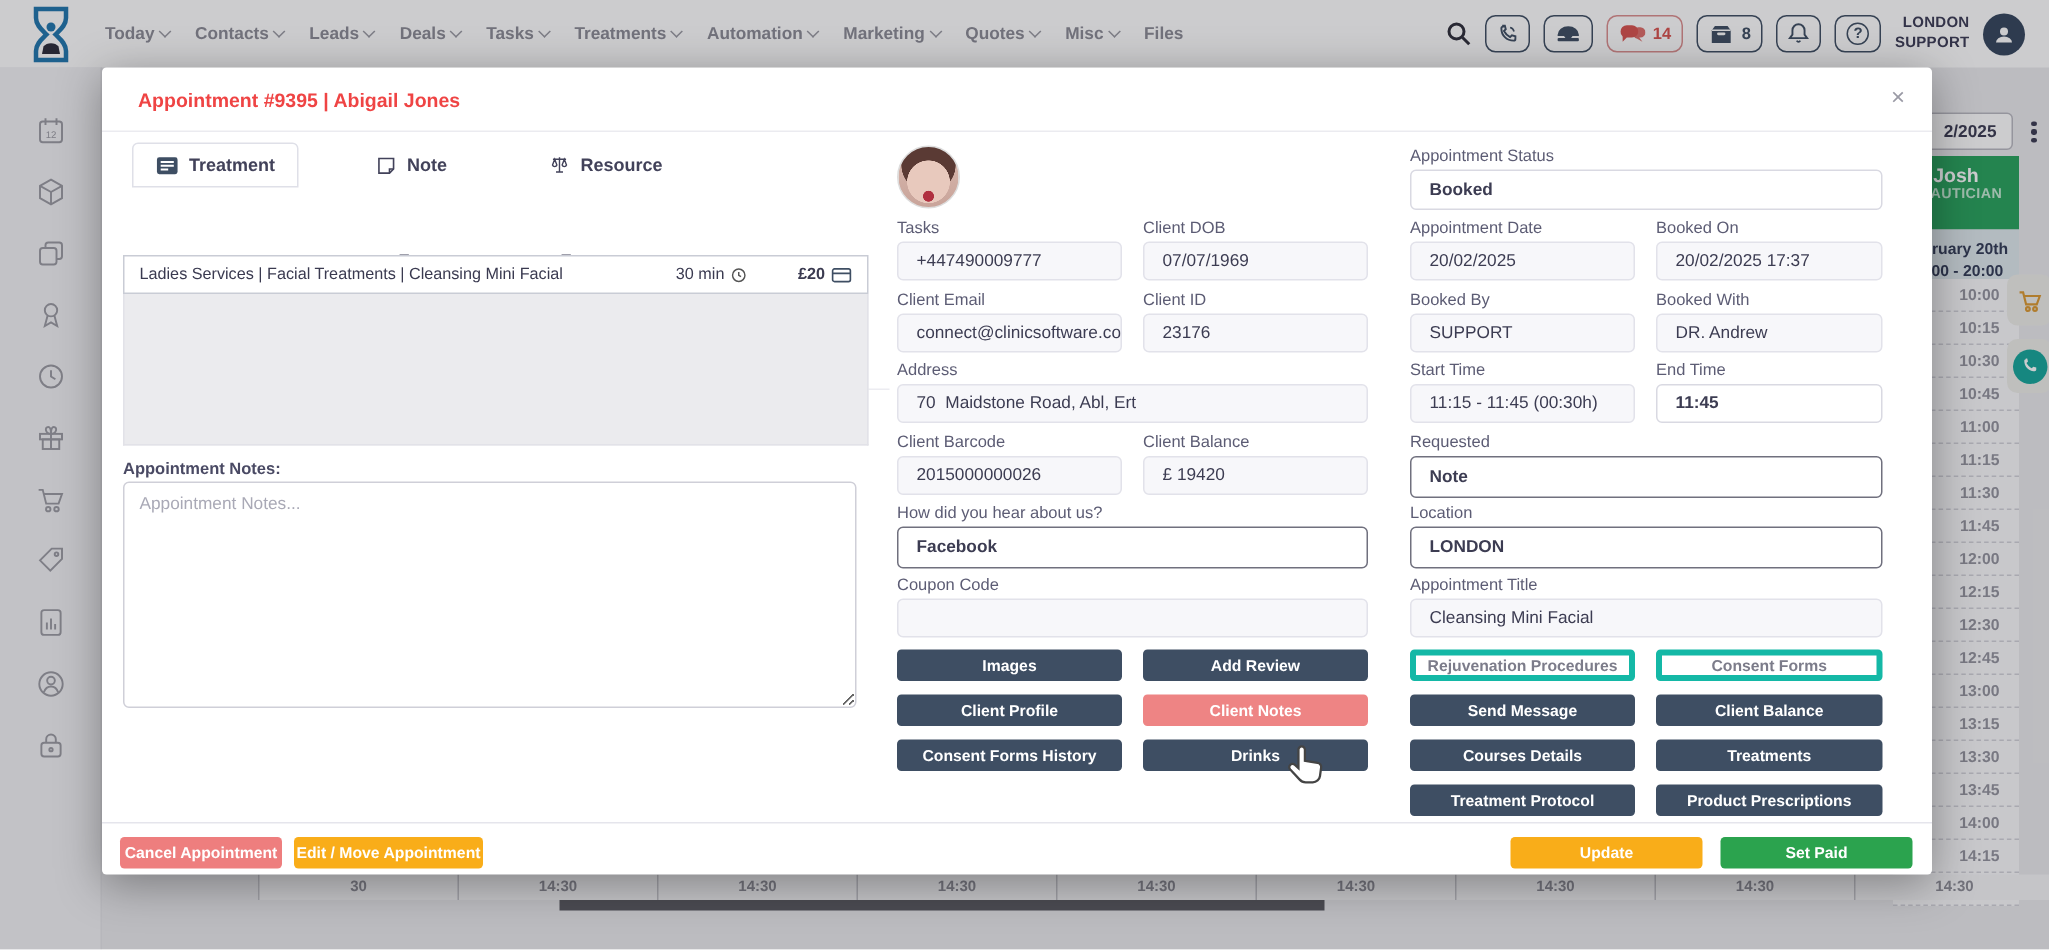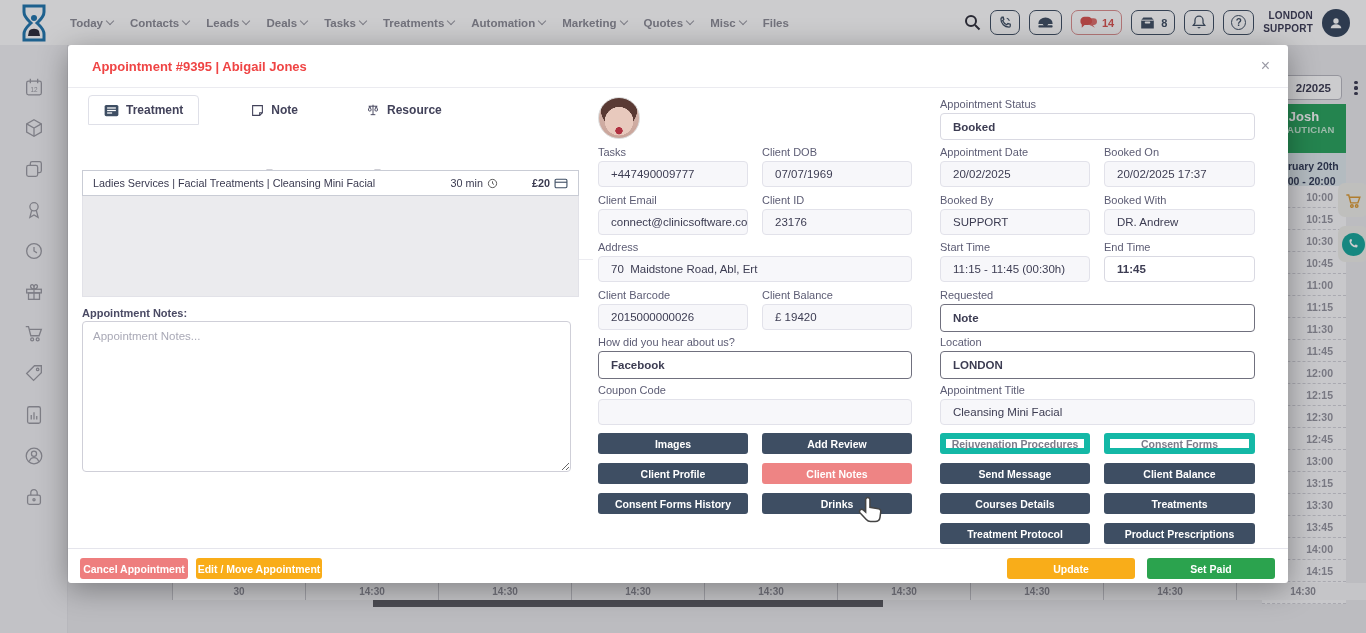--- a/index.html
+++ b/index.html
@@ -80,21 +80,21 @@
   .finput.status { background:#fff; border-color:#d9d9e2; font-weight:600; height:27px; }
   .client-avatar { position:absolute; left:530px; top:52px; width:42px; height:42px; border-radius:50%;
      background:radial-gradient(circle at 50% 82%, #b03040 0 9%, transparent 10%),
                 radial-gradient(circle at 50% 58%, #e8c9bd 0 46%, transparent 47%),
                 radial-gradient(circle at 50% 30%, #5a3a34 0 52%, transparent 53%),
                 linear-gradient(180deg,#d8b9af,#c9a49a);
      border:1px solid #ddd; }
 
   .abtn { position:absolute; height:21px; border-radius:3px; background:#3e4e63; color:#fff; font-size:10.5px; font-weight:700; display:flex; align-items:center; justify-content:center; cursor:pointer; white-space:nowrap; }
   .abtn.pink { background:#ee8484; }
-  .abtn.outline { background:#fff; border:6px solid #14b8a6; color:#7c7c8a; }
+  .abtn.outline { background:#fff; border:4px solid #14b8a6; color:#7c7c8a; }
 
   .modal-footer { position:absolute; left:0; top:503px; width:1220px; height:35px; border-top:1px solid #e5e5ec; }
   .fbtn { position:absolute; top:9px; height:21px; border-radius:3px; color:#fff; font-size:10.5px; font-weight:700; display:flex; align-items:center; justify-content:center; cursor:pointer; }
   .fbtn.red { background:#ee7e7e; }
   .fbtn.amber { background:#f9ad19; }
   .fbtn.green { background:#2ba34e; }
 
   .cursor-svg { position:absolute; left:858px; top:496px; z-index:30; pointer-events:none; }
 </style>
 </head>

